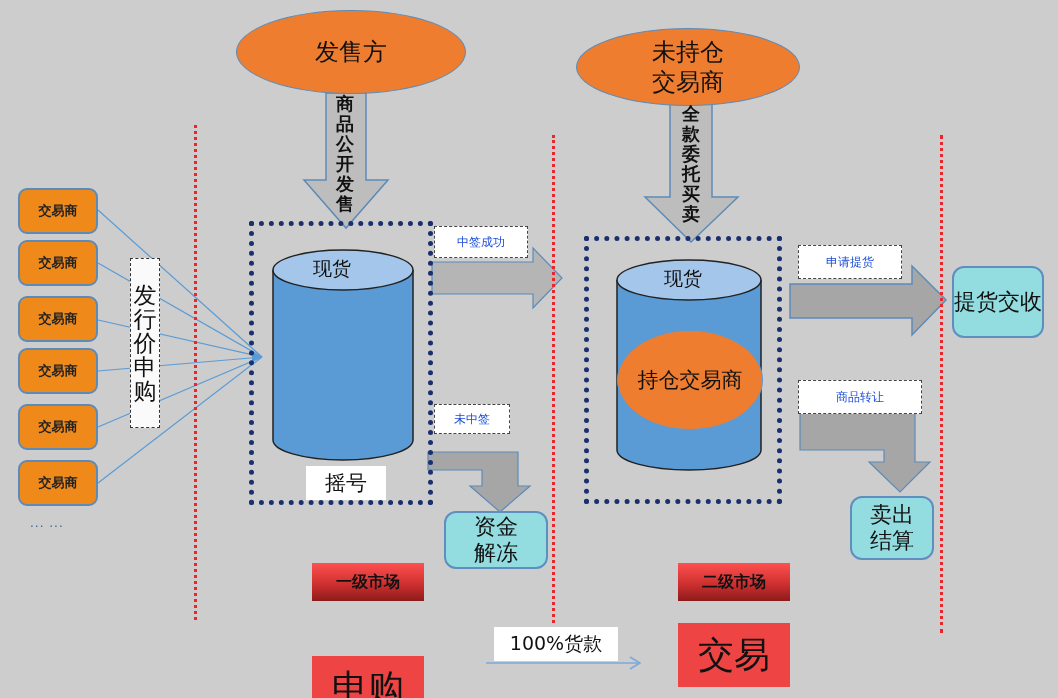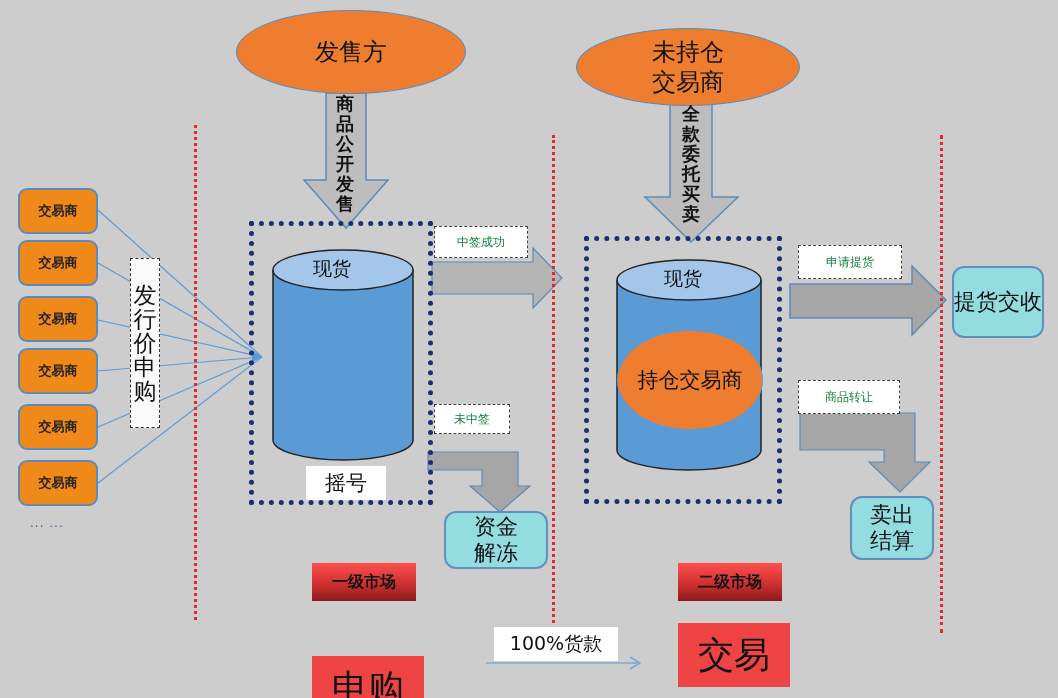--- a/index.html
+++ b/index.html
@@ -4,23 +4,23 @@
   <style>
     html,body{margin:0;padding:0;}
     body{width:1058px;height:698px;background:#cdcdcd;position:relative;overflow:hidden;font-family:"DejaVu Sans","Liberation Sans",sans-serif;}
     .abs{position:absolute;}
     .trader{position:absolute;left:18px;width:80px;height:46px;background:#ef8a1a;border:2px solid #5d8bb8;border-radius:9px;box-sizing:border-box;display:flex;align-items:center;justify-content:center;font-size:13px;font-weight:bold;color:#222;}
     .dots{position:absolute;top:520px;font-size:12px;color:#3f5f8f;letter-spacing:1px;}
     .vline{position:absolute;width:0;border-left:3px dotted #e8262b;}
     .vtext-box{position:absolute;left:130px;top:258px;width:30px;height:170px;background:#fafafa;border:1.5px dashed #333;box-sizing:border-box;display:flex;flex-direction:column;align-items:center;justify-content:center;font-size:23px;line-height:24px;color:#111;}
     .ellipse{position:absolute;background:#ee7d30;border:1.5px solid #5d8bb8;border-radius:50%;box-sizing:border-box;display:flex;align-items:center;justify-content:center;text-align:center;font-size:24px;line-height:30px;color:#111;}
     .dashbox{position:absolute;border:5px dotted #1a2f6e;box-sizing:border-box;}
-    .lbl{position:absolute;background:#fff;border:1.5px dashed #444;box-sizing:border-box;font-size:12px;display:flex;align-items:center;justify-content:center;color:#15803d;}
+    .lbl{position:absolute;background:#fff;border:1.5px dashed #444;box-sizing:border-box;font-size:12px;display:flex;align-items:center;justify-content:center;color:#1d4ed8;}
     .teal{position:absolute;background:#93dde0;border:2px solid #5f8fbf;border-radius:12px;box-sizing:border-box;display:flex;align-items:center;justify-content:center;text-align:center;font-size:22px;line-height:26px;color:#111;}
-    .redhdr{position:absolute;width:104px;height:38px;background:linear-gradient(#ff5050,#c92d2d 60%,#8c1b1b);display:flex;align-items:center;justify-content:center;font-size:16px;font-weight:bold;color:#111;}
+    .redhdr{position:absolute;width:112px;height:38px;background:linear-gradient(#ff5050,#c92d2d 60%,#8c1b1b);display:flex;align-items:center;justify-content:center;font-size:16px;font-weight:bold;color:#111;}
     .redbig{position:absolute;width:112px;height:64px;background:#ee4444;display:flex;align-items:center;justify-content:center;font-size:36px;color:#111;}
     .vcol{position:absolute;display:flex;flex-direction:column;align-items:center;font-size:18px;line-height:20px;font-weight:bold;color:#111;}
     svg.full{position:absolute;left:0;top:0;}
   </style>
 </head>
 <body>
 
 <svg class="full" width="1058" height="698">
 
   <g stroke="#5b9bd5" stroke-width="1.2">
@@ -116,21 +116,21 @@
   <span>卖</span>
 </div>
 
 <div class="dashbox" style="left:584px;top:236px;width:198px;height:268px;"></div>
 <div class="abs" style="left:664px;top:266px;font-size:19px;color:#111;">现货</div>
 <div class="ellipse" style="left:617px;top:330px;width:146px;height:100px;font-size:21px;border-color:#5b9bd5;">
   <span>持仓交易商</span>
 </div>
 
 <div class="lbl" style="left:798px;top:245px;width:104px;height:34px;">申请提货</div>
-<div class="lbl" style="left:798px;top:380px;width:102px;height:34px;">商品转让</div>
+<div class="lbl" style="left:798px;top:380px;width:124px;height:34px;">商品转让</div>
 
 <div class="teal" style="left:952px;top:266px;width:92px;height:72px;flex-direction:row;">
   <span>提货</span>
   <span>交收</span>
 </div>
 <div class="teal" style="left:850px;top:496px;width:84px;height:64px;flex-direction:column;">
   <span>卖出</span>
   <span>结算</span>
 </div>
 

